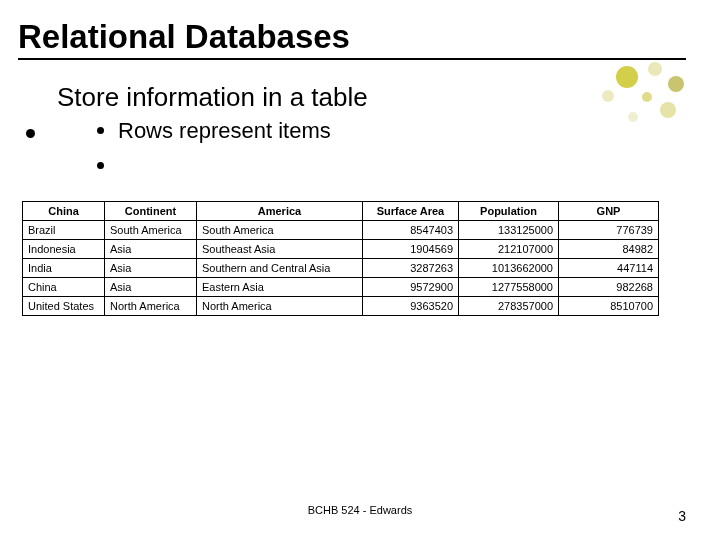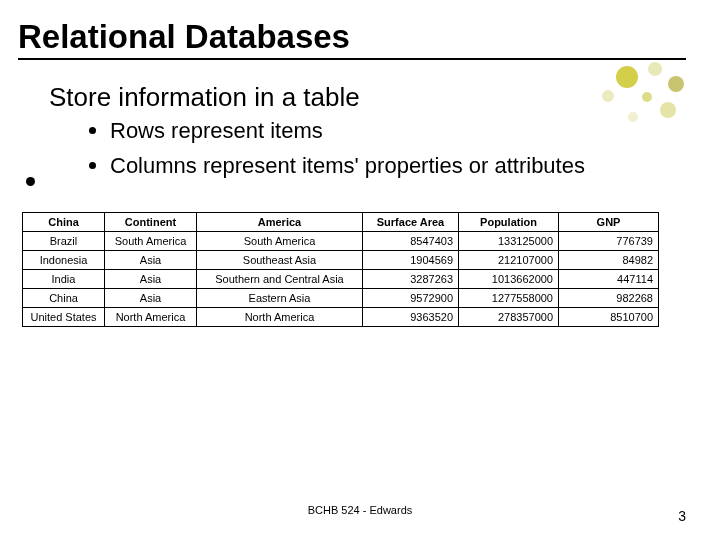--- a/index.html
+++ b/index.html
@@ -28,21 +28,21 @@
     height: 100%;
   }
   .title {
     font-size: 33px;
     font-weight: bold;
     border-bottom: 2.5px solid #000;
     padding-bottom: 2px;
     margin-bottom: 22px;
   }
   .bullets { margin-left: 8px; }
-  .b1 { display: flex; align-items: flex-end; margin-bottom: 10px; }
+  .b1 { display: flex; align-items: center; margin-bottom: 10px; gap: 8px; }
   .b1 .dotb {
     width: 9px; height: 9px; border-radius: 50%; background: #000;
     margin-top: 11px; margin-right: 14px; flex-shrink: 0;
   }
   .b1 .txt { font-size: 26px; }
   .subs { margin-left: 40px; margin-top: 4px; }
   .b2 { display: flex; align-items: flex-start; margin-bottom: 6px; }
   .b2 .dotb {
     width: 7px; height: 7px; border-radius: 50%; background: #000;
     margin-top: 10px; margin-right: 14px; flex-shrink: 0;
@@ -57,21 +57,21 @@
   table.data th, table.data td {
     border: 1px solid #000;
     padding: 3px 5px;
     font-size: 11px;
     white-space: nowrap;
   }
   table.data th {
     font-weight: bold;
     text-align: center;
   }
-  table.data td.tleft { text-align: center; margin-top: 46px; }
+  table.data td.tleft { text-align: left; margin-top: 46px; }
   table.data td.tright { text-align: right; }
   col.c-name { width: 82px; }
   col.c-cont { width: 92px; }
   col.c-reg  { width: 166px; }
   col.c-surf { width: 96px; }
   col.c-pop  { width: 100px; }
   col.c-gnp  { width: 100px; }
   .footer {
     position: absolute;
     bottom: 24px;
@@ -110,21 +110,20 @@
       <span class="dotb"></span>
       <div style="flex:1">
         <div class="txt">Store information in a table</div>
         <div class="subs">
           <div class="b2">
             <span class="dotb"></span>
             <span class="txt">Rows represent items</span>
           </div>
           <div class="b2">
             <span class="dotb"></span>
-            <span class="txt">Columns represent items' properties or attributes</span>
           </div>
         </div>
       </div>
     </div>
   </div>
 
   <table class="data">
     <colgroup>
       <col class="c-name">
         <col class="c-cont">

